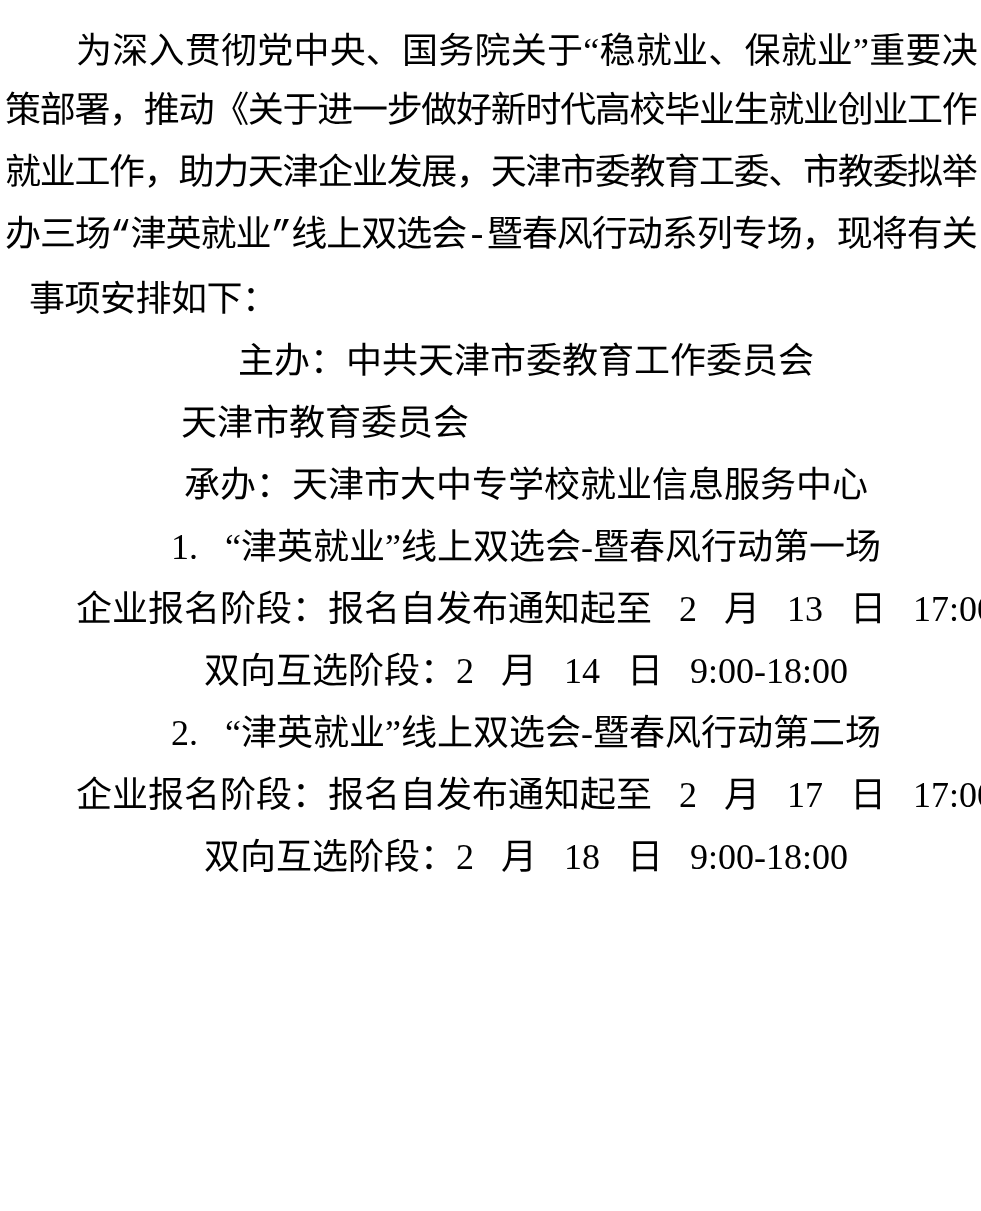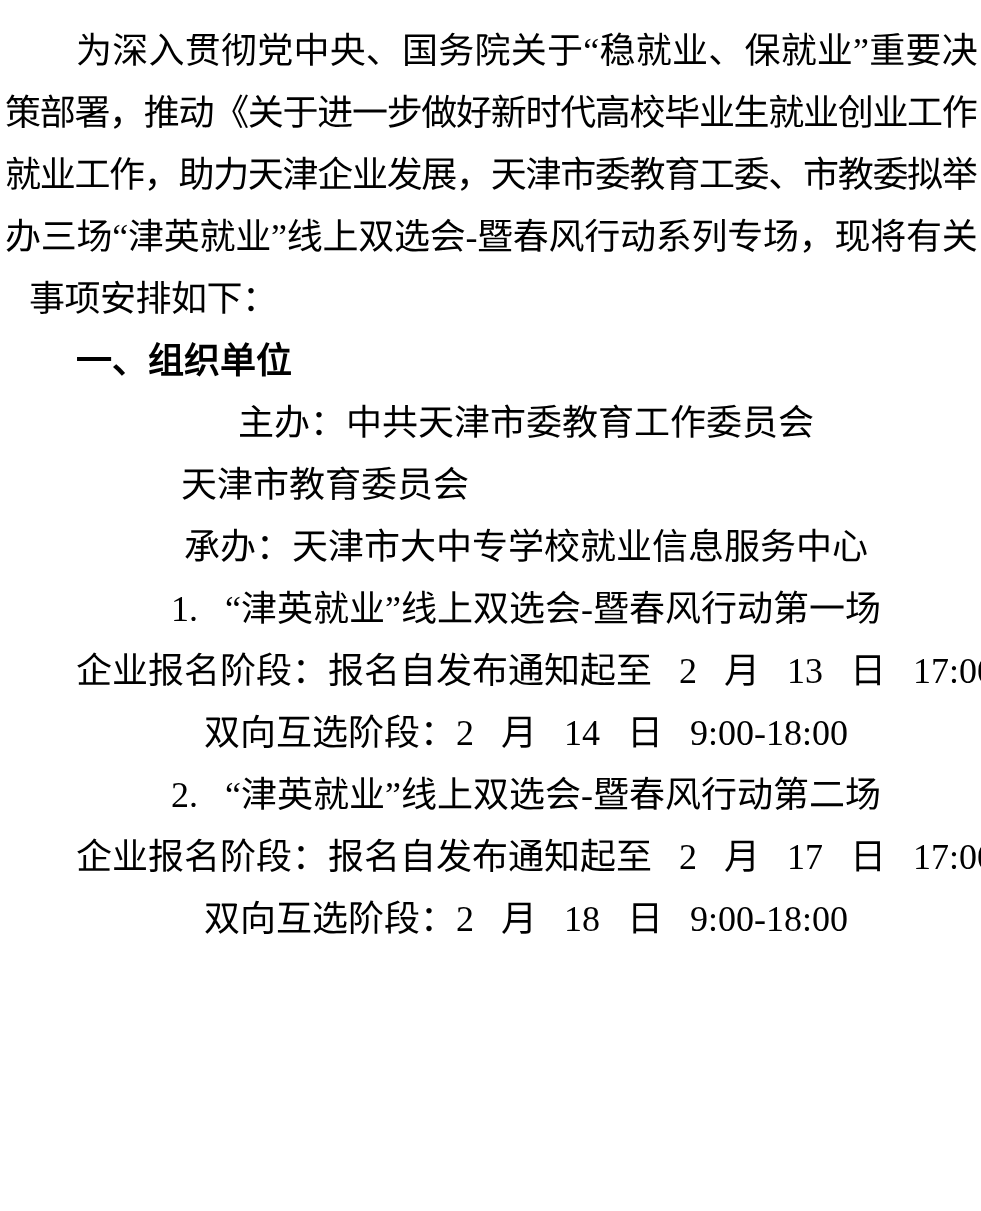--- a/index.html
+++ b/index.html
@@ -36,20 +36,21 @@
     text-align: justify;
     text-align-last: justify;
     white-space: normal;
   }
   
   .para-fill {
     letter-spacing: -1.8px;
     text-align: justify;
     text-align-last: justify;
     white-space: normal;
+    font-family: Liberation Mono, monospace;
   }
   
   .para-end {
     letter-spacing: -0.5px;
     margin-left: 24px;
   }
   
   .heading {
     font-family: "Liberation Sans", "DejaVu Sans", sans-serif;
     font-weight: bold;
@@ -79,21 +80,20 @@
 </head>
 <body>
 
 <div class="page">
   <div class="doc-body">
       <div class="line para-first">为深入贯彻党中央、国务院关于“稳就业、保就业”重要决</div>
       <div class="line para-fill">策部署，推动《关于进一步做好新时代高校毕业生就业创业工作</div>
       <div class="line para-fill">就业工作，助力天津企业发展，天津市委教育工委、市教委拟举</div>
       <div class="line para-fill">办三场“津英就业”线上双选会-暨春风行动系列专场，现将有关</div>
       <div class="line para-end">事项安排如下：</div>
-      <div class="line heading">一、组织单位</div>
       <div class="line indent2">主办：中共天津市委教育工作委员会</div>
       <div class="line indent5">天津市教育委员会</div>
       <div class="line indent2">承办：天津市大中专学校就业信息服务中心</div>
       <div class="line indent2">1. “津英就业”线上双选会-暨春风行动第一场</div>
       <div class="line indent2">企业报名阶段：报名自发布通知起至 2 月 13 日 17:00</div>
       <div class="line indent2">双向互选阶段：2 月 14 日 9:00-18:00</div>
       <div class="line indent2">2. “津英就业”线上双选会-暨春风行动第二场</div>
       <div class="line indent2">企业报名阶段：报名自发布通知起至 2 月 17 日 17:00</div>
       <div class="line indent2">双向互选阶段：2 月 18 日 9:00-18:00</div>
     </div>

